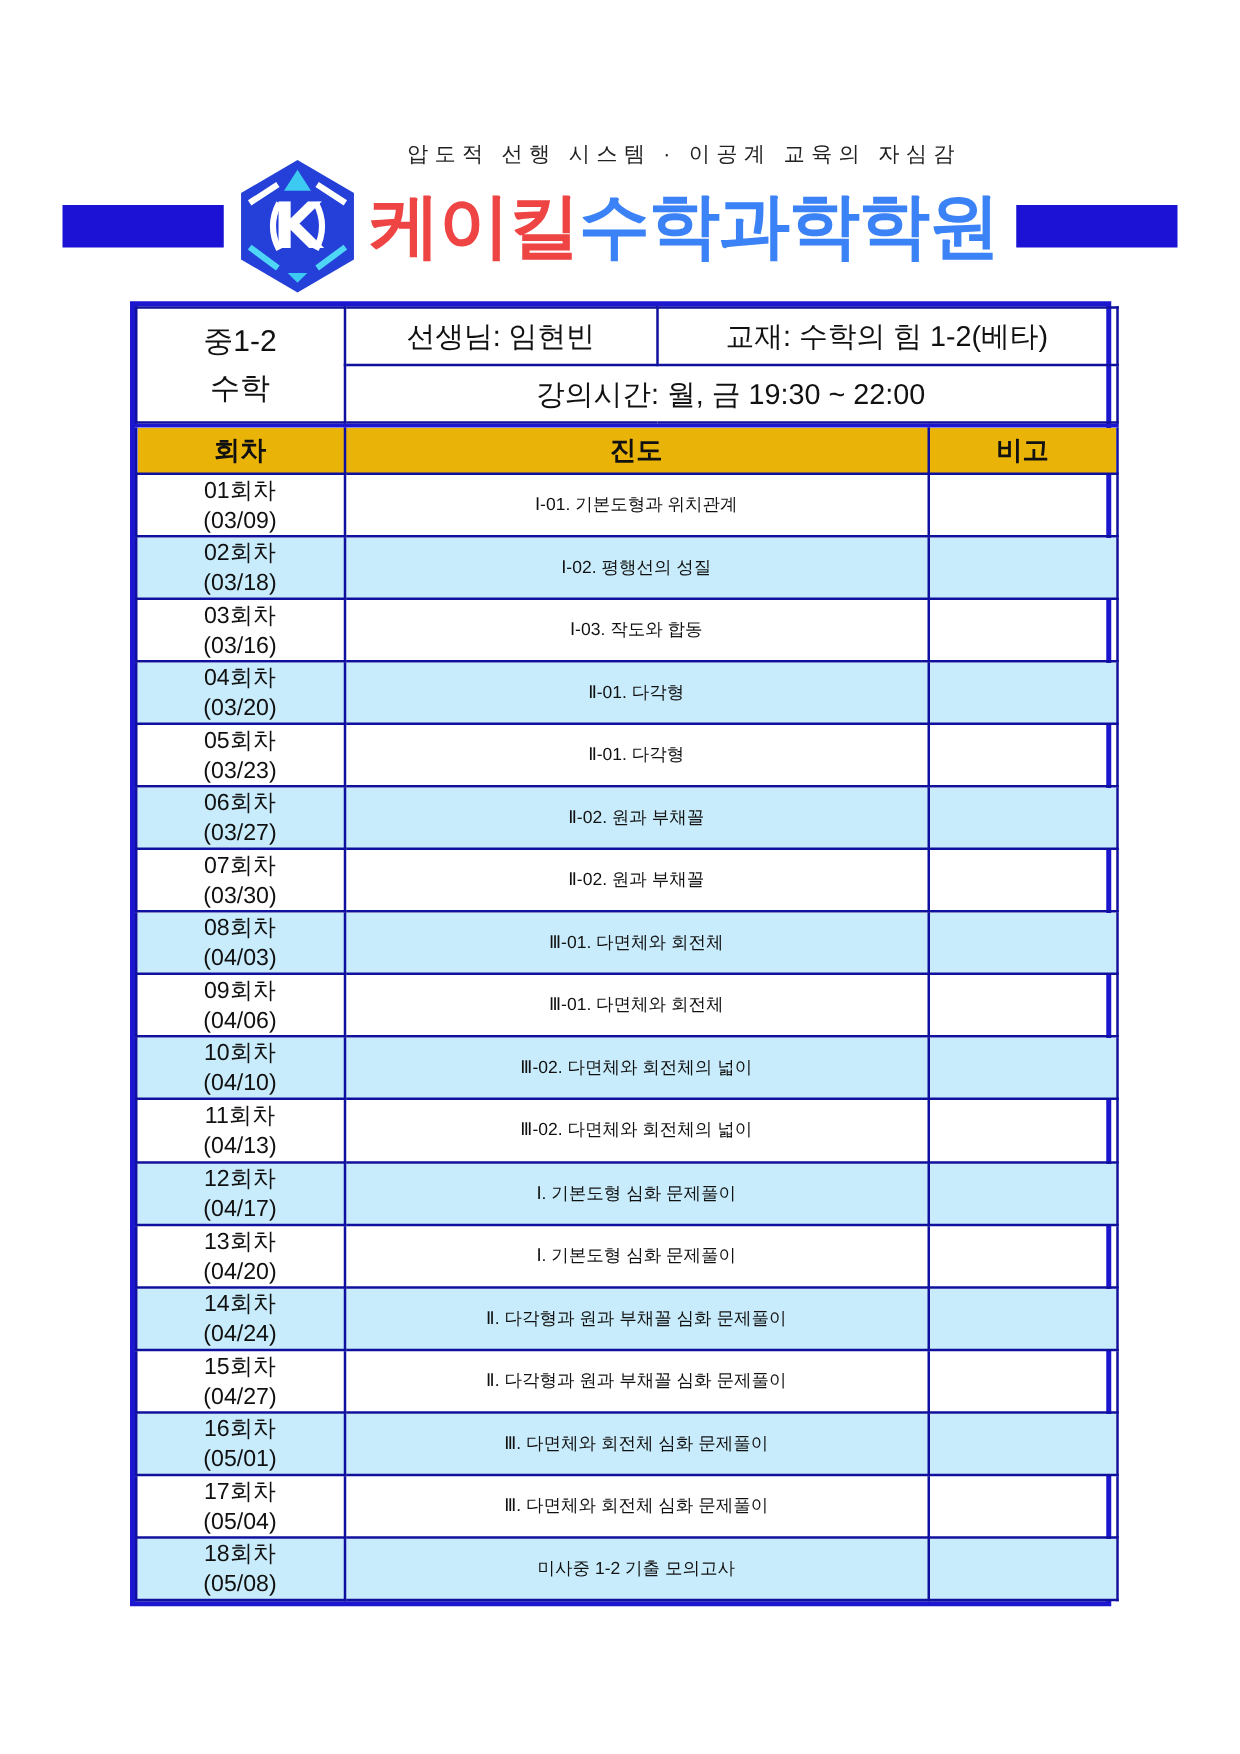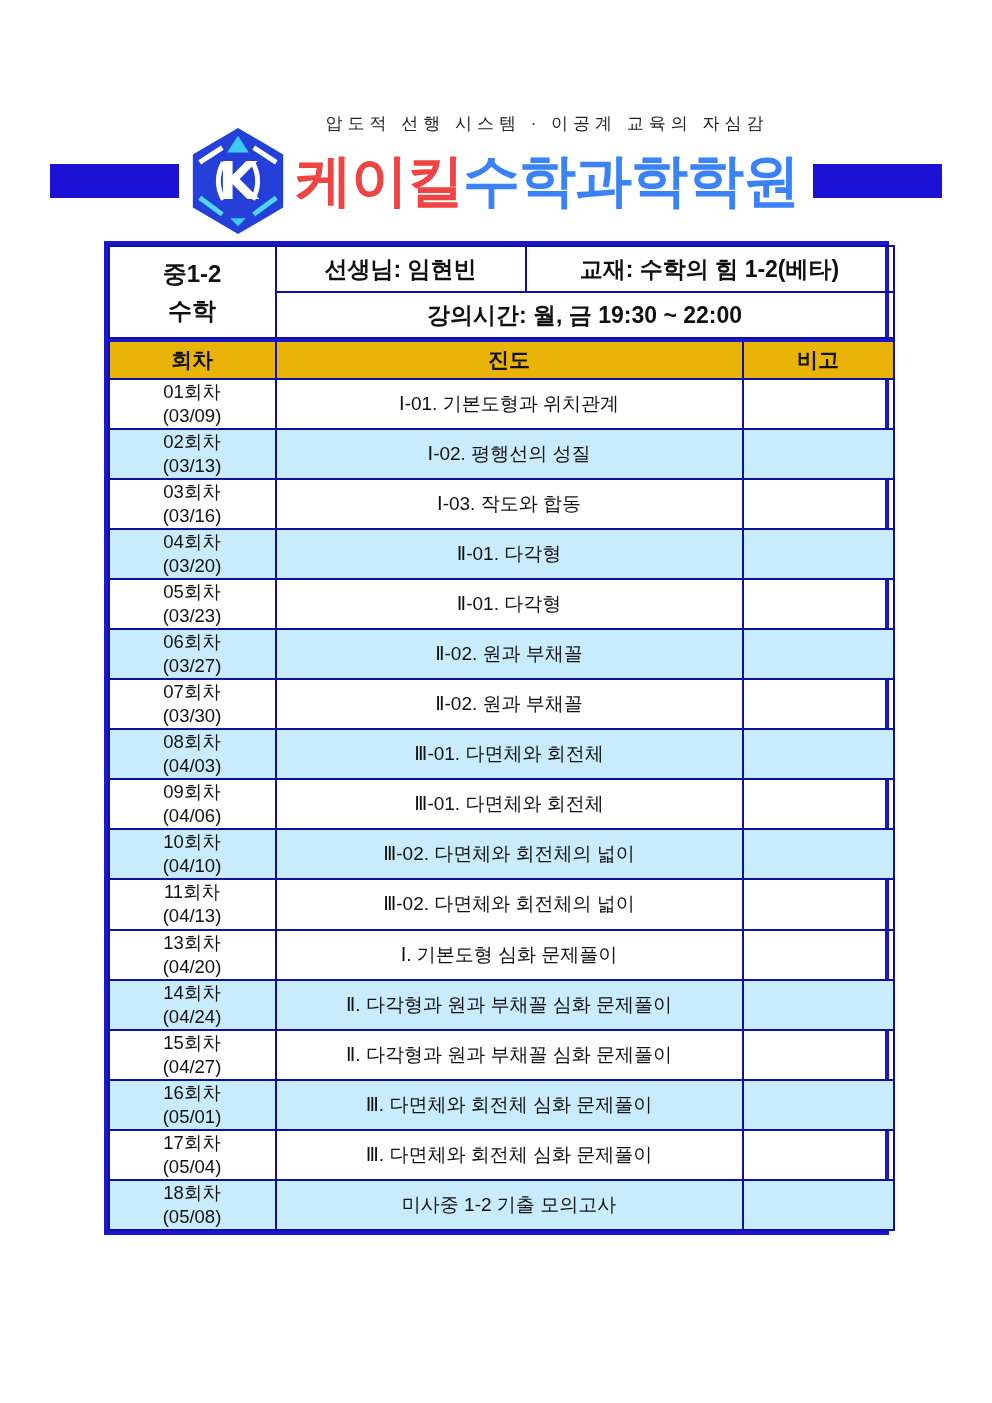--- a/index.html
+++ b/index.html
@@ -28,30 +28,30 @@
   .brand-bar.left{ margin-right:6px; }
 
   
   .sheet{
     width:785px; margin:6px auto 0 auto;
     border:4px solid #1c17cf;
   }
   table{ border-collapse:collapse; table-layout:fixed; width:100%; }
   td,th{ border:2px solid #10109e; overflow:hidden; }
 
-  .info-table td{ text-align:center; vertical-align:middle; font-weight:bold; font-size:23px; }
+  .info-table td{ text-align:center; vertical-align:middle; font-weight:normal; font-size:23px; }
   .info-table .cls{ font-size:24px; line-height:1.55; }
   .info-table tr{ height:46px; }
 
   .schedule-table{ border-top:3px solid #1c17cf; }
   .schedule-table th{
     background:#eab308; height:38px; font-size:21px; font-weight:bold;
     text-align:center; vertical-align:middle;
   }
-  .schedule-table td{ height:50px; text-align:center; vertical-align:middle; font-size:19px; }
+  .schedule-table td{ height:50px; text-align:center; vertical-align:middle; font-size:14px; }
   .schedule-table td.session{ font-size:18.5px; line-height:1.3; }
   .schedule-table tr.alt td{ background:#c8ecfb; }
 </style>
 </head>
 <body>
 
 <div class="page">
 
   <header>
     <div class="brand-row">
@@ -123,21 +123,21 @@
             <td class="session">
               <div>01회차</div>
               <div>(03/09)</div>
             </td>
             <td>Ⅰ-01. 기본도형과 위치관계</td>
             <td></td>
           </tr>
           <tr class="alt">
             <td class="session">
               <div>02회차</div>
-              <div>(03/13)</div>
+              <div>(03/18)</div>
             </td>
             <td>Ⅰ-02. 평행선의 성질</td>
             <td></td>
           </tr>
           <tr>
             <td class="session">
               <div>03회차</div>
               <div>(03/16)</div>
             </td>
             <td>Ⅰ-03. 작도와 합동</td>
@@ -200,20 +200,28 @@
             <td></td>
           </tr>
           <tr>
             <td class="session">
               <div>11회차</div>
               <div>(04/13)</div>
             </td>
             <td>Ⅲ-02. 다면체와 회전체의 넓이</td>
             <td></td>
           </tr>
+          <tr class="alt">
+            <td class="session">
+              <div>12회차</div>
+              <div>(04/17)</div>
+            </td>
+            <td>Ⅰ. 기본도형 심화 문제풀이</td>
+            <td></td>
+          </tr>
           <tr>
             <td class="session">
               <div>13회차</div>
               <div>(04/20)</div>
             </td>
             <td>Ⅰ. 기본도형 심화 문제풀이</td>
             <td></td>
           </tr>
           <tr class="alt">
             <td class="session">

